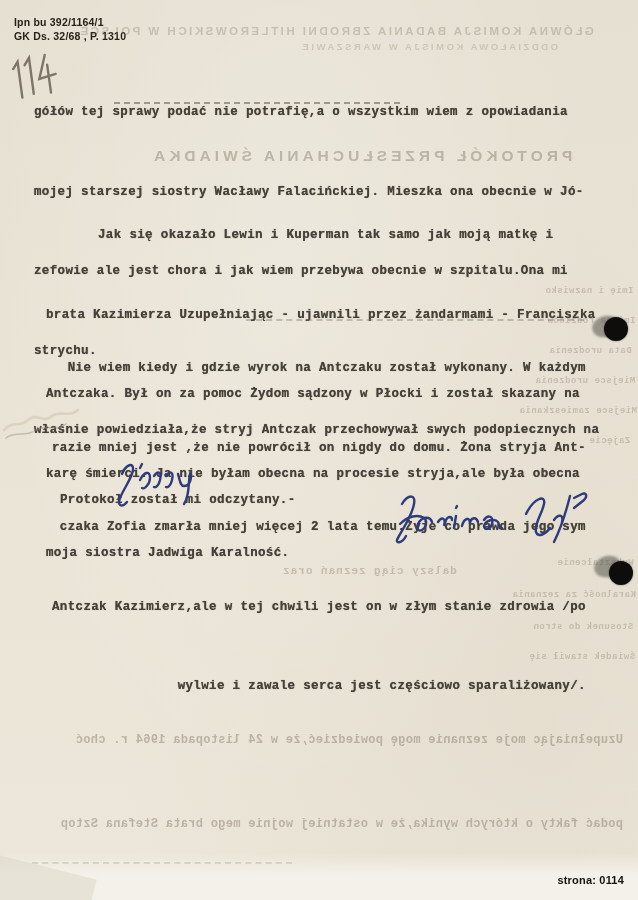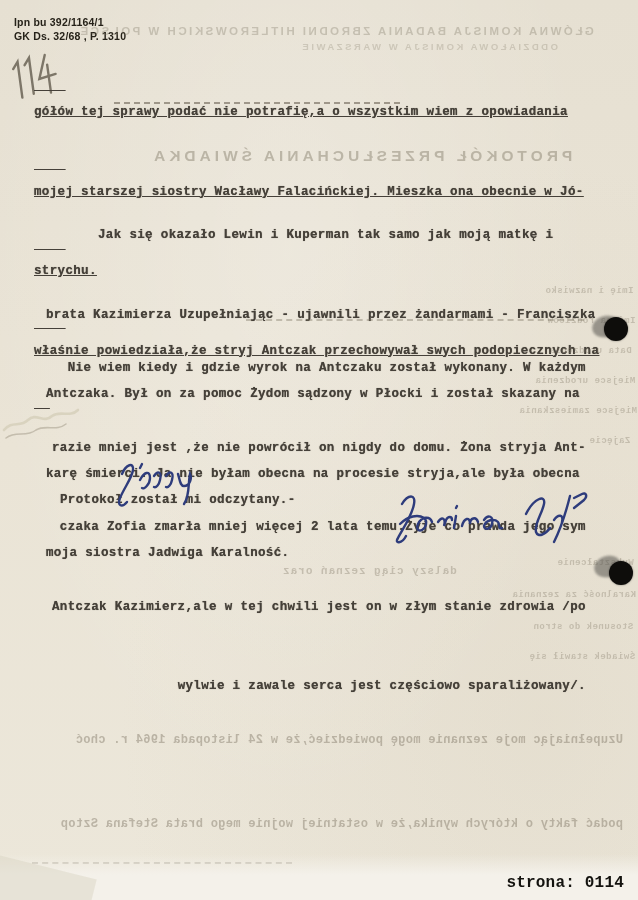--- a/index.html
+++ b/index.html
@@ -20,21 +20,21 @@
   
   .stamp{position:absolute;left:14px;top:15px;
     font-family:"Liberation Sans","DejaVu Sans",sans-serif;
     font-size:10.5px;font-weight:700;color:#262219;line-height:14px;letter-spacing:.2px;}
 
   
   .tw{position:absolute;white-space:pre;font-weight:700;font-size:12.5px;
     letter-spacing:.35px;line-height:26.5px;color:#454039;
     text-shadow:0 0 .7px rgba(62,56,46,.85);}
   .tw .indent{padding-left:52px;}
-  .p1{left:34px;top:46px;text-decoration:underline;}
+  .p1{left:34px;top:46px;}
   .p2{left:46px;top:169px;}
   .p3{left:52px;top:302px;text-align:right;}
   .p4{left:60px;top:434px;}
 
   
   .dash-pencil{position:absolute;height:0;border-bottom:2px dashed rgba(96,88,72,.55);}
   .dash-ghost{position:absolute;height:0;border-bottom:2px dashed rgba(120,112,94,.38);filter:blur(.4px);}
 
   
   .ghost{position:absolute;transform:scaleX(-1);color:rgba(122,114,96,.40);
@@ -44,22 +44,22 @@
   .ghost-block{font-size:12px;line-height:28px;letter-spacing:.3px;color:rgba(118,110,93,.42);}
 
   
   .hole{position:absolute;width:24px;height:24px;border-radius:50%;background:#0e0d0b;
     box-shadow:0 0 2px rgba(0,0,0,.5);}
   .hole-smudge{position:absolute;width:27px;height:21px;border-radius:50%;
     background:rgba(86,84,78,.55);filter:blur(1.2px);transform:rotate(-18deg);}
 
   .sig{position:absolute;}
   .footer-label{position:absolute;right:14px;top:874px;
-    font-family:Liberation Mono, monospace;
-    font-size:16px;font-weight:700;color:#14130f;letter-spacing:.2px;}
+    font-family:Liberation Sans, sans-serif;
+    font-size:11px;font-weight:700;color:#14130f;letter-spacing:.2px;}
 </style>
 </head>
 <body>
 
 <div class="page">
 
   <div class="stamp">
     <div>Ipn bu 392/1164/1</div>
     <div>GK Ds. 32/68 , P. 1310</div>
   </div>
@@ -72,20 +72,21 @@
       <path d="M10,14 L16,8 L12,44"></path>
       <path d="M22,13 L28,7 L24,43"></path>
       <path d="M44,8 L33,30 L50,29"></path>
       <path d="M44,18 L41,46"></path>
     </g>
   </svg>
 
   <div class="tw p1">
     <div>gółów tej sprawy podać nie potrafię,a o wszystkim wiem z opowiadania</div>
     <div>mojej starszej siostry Wacławy Falacińckiej. Mieszka ona obecnie w Jó-</div>
+    <div>zefowie ale jest chora i jak wiem przebywa obecnie w szpitalu.Ona mi</div>
     <div>strychu.</div>
     <div>właśnie powiedziała,że stryj Antczak przechowywał swych podopiecznych na</div>
   </div>
 
   <div class="dash-pencil" style="left:114px;top:102px;width:286px;"></div>
 
   <div class="ghost ghost-caps" style="left:150px;top:147px;font-size:15.5px;letter-spacing:4px;color:rgba(122,114,96,.42);">PROTOKÓŁ PRZESŁUCHANIA ŚWIADKA</div>
 
   <div class="tw p2">
     <div class="indent">Jak się okazało Lewin i Kuperman tak samo jak moją matkę i</div>

